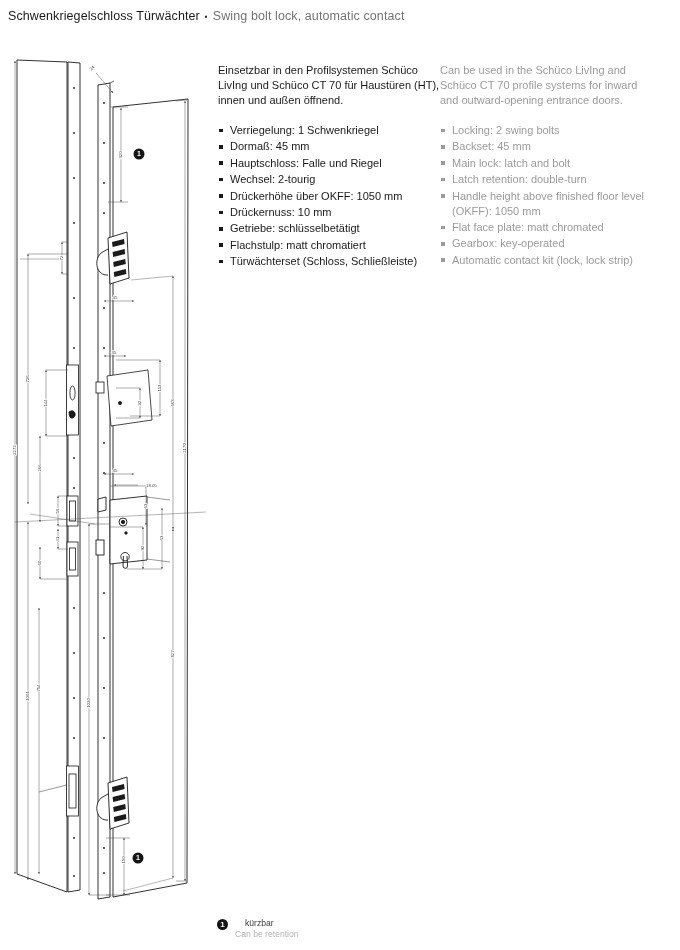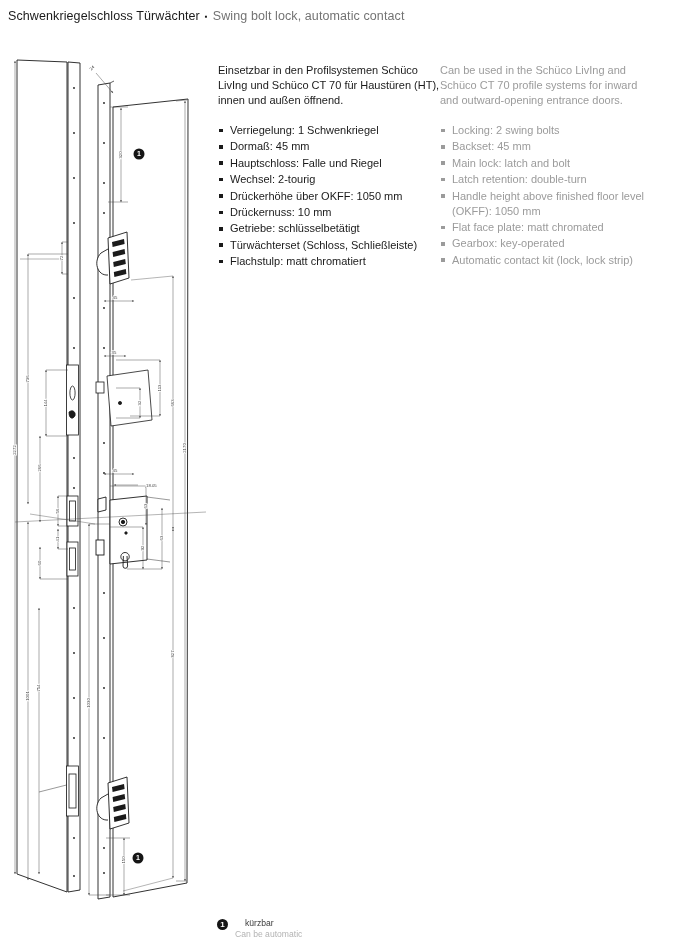--- a/index.html
+++ b/index.html
@@ -222,22 +222,22 @@
 <div class="col de">
   <p class="intro">Einsetzbar in den Profilsystemen Schüco LivIng und Schüco CT 70 für Haustüren (HT), innen und außen öffnend.</p>
   <ul>
     <li>Verriegelung: 1 Schwenkriegel</li>
     <li>Dormaß: 45 mm</li>
     <li>Hauptschloss: Falle und Riegel</li>
     <li>Wechsel: 2-tourig</li>
     <li>Drückerhöhe über OKFF: 1050 mm</li>
     <li>Drückernuss: 10 mm</li>
     <li>Getriebe: schlüsselbetätigt</li>
+    <li>Flachstulp: matt chromatiert</li>
     <li>Türwächterset (Schloss, Schließleiste)</li>
-    <li>Flachstulp: matt chromatiert</li>
   </ul>
 </div>
 
 <div class="col en">
   <p class="intro">Can be used in the Schüco LivIng and Schüco CT 70 profile systems for inward and outward-opening entrance doors.</p>
   <ul>
     <li>Locking: 2 swing bolts</li>
     <li>Backset: 45 mm</li>
     <li>Main lock: latch and bolt</li>
     <li>Latch retention: double-turn</li>
@@ -245,15 +245,15 @@
     <li>Flat face plate: matt chromated</li>
     <li>Gearbox: key-operated</li>
     <li>Automatic contact kit (lock, lock strip)</li>
   </ul>
 </div>
 
 <div class="legend">
   <span class="badge">1</span>
   <span class="txt">
     <span class="de">kürzbar</span><br>
-    <span class="en">Can be automatic</span>
+    <span class="en">Can be retention</span>
   </span>
 </div>
 
 </body></html>

